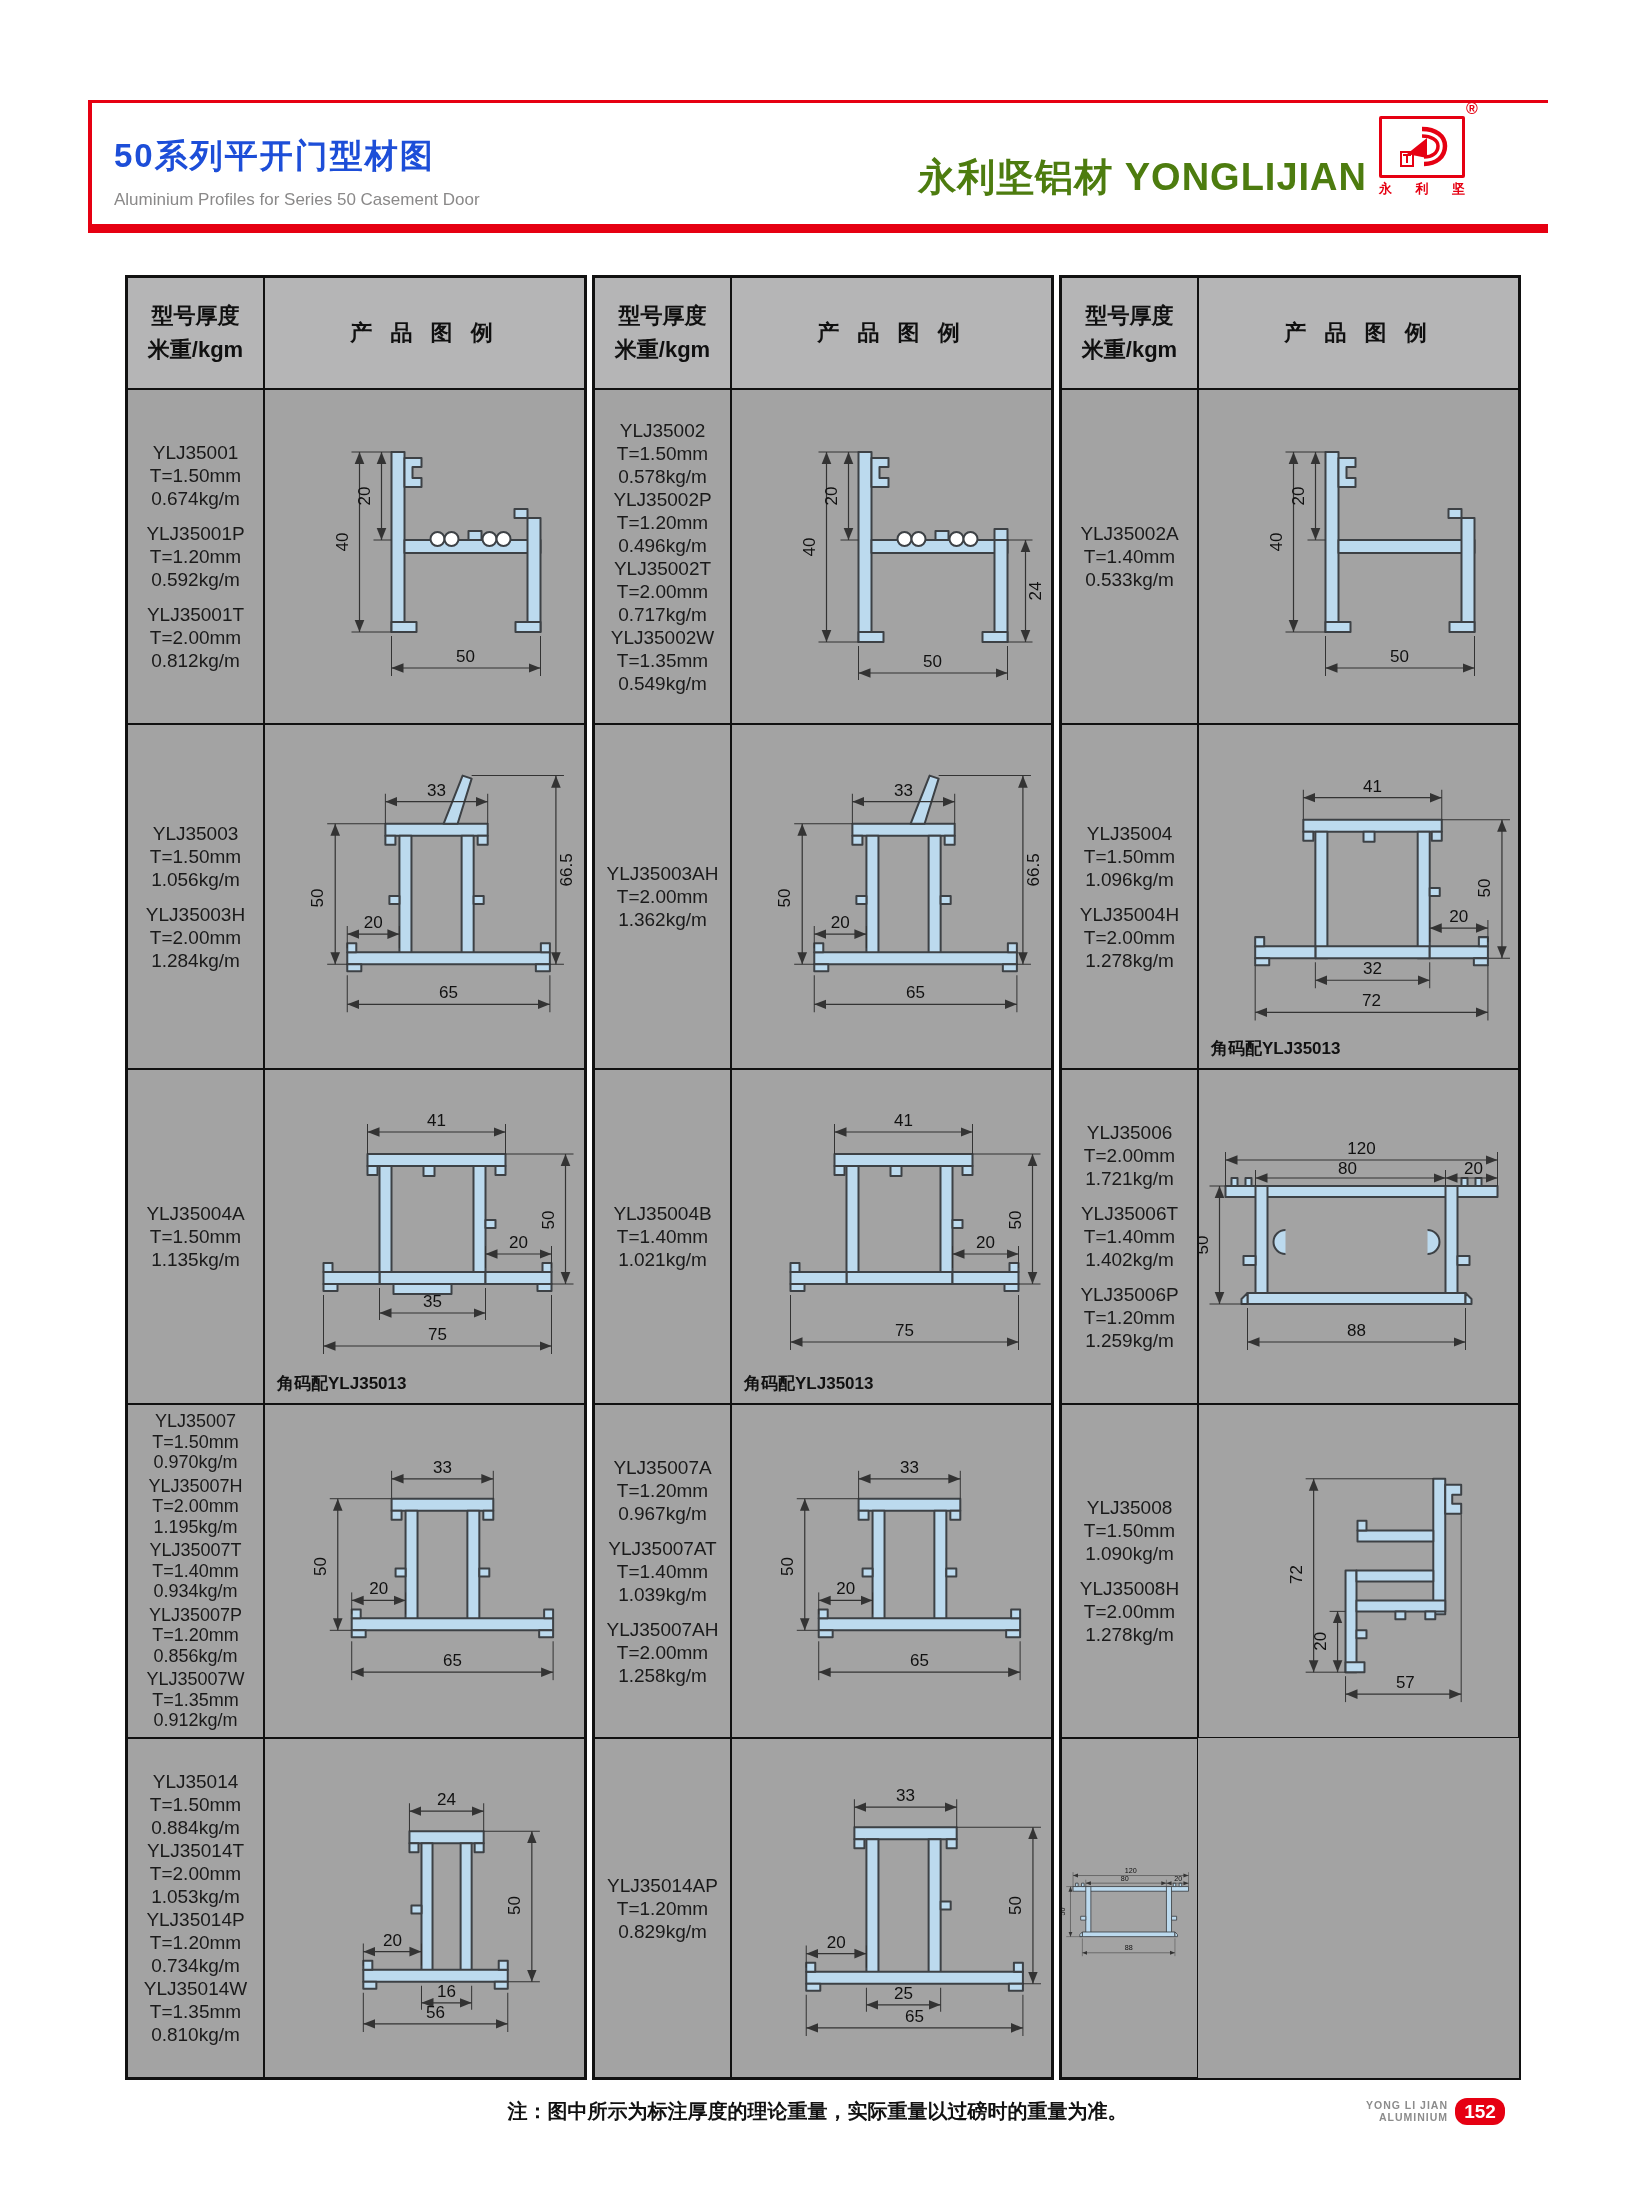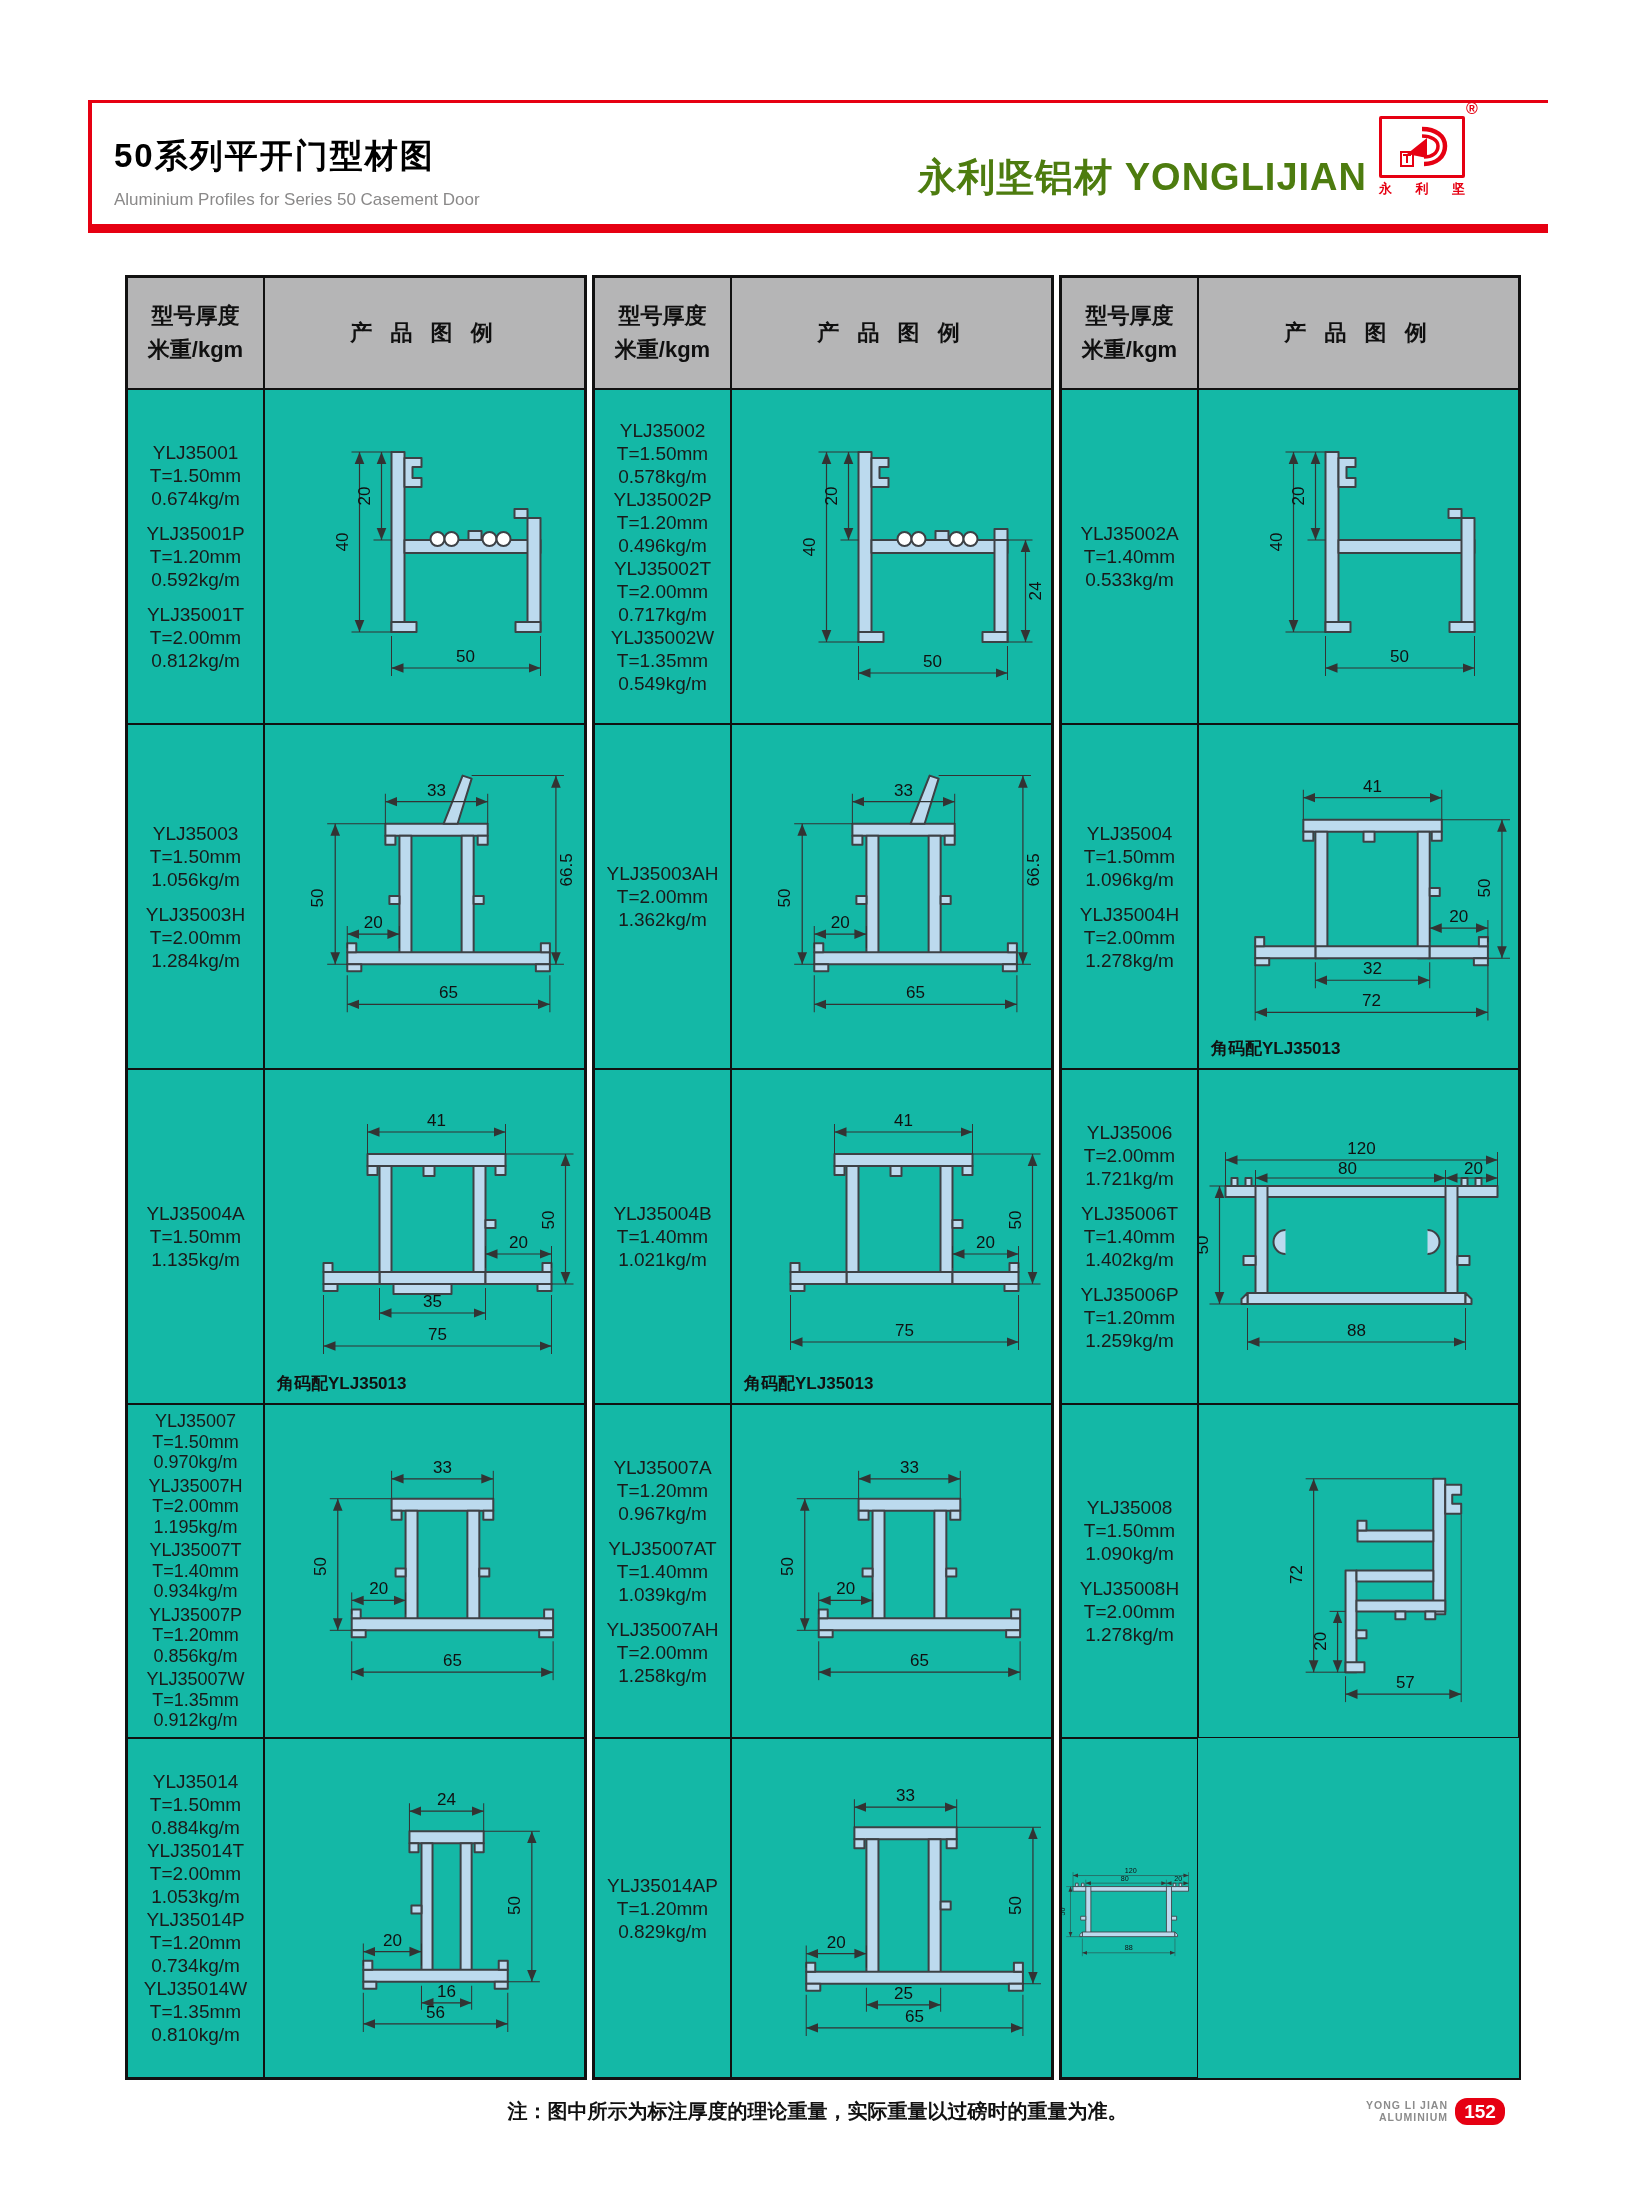--- a/index.html
+++ b/index.html
@@ -2,29 +2,29 @@
 <html><head>
 <meta charset="utf-8">
 <style>
   html,body{margin:0;padding:0;background:#e8e8e8;}
   .page{position:relative;width:1635px;height:2203px;background:#ffffff;overflow:hidden;
         font-family:"Liberation Sans",sans-serif;color:#1a1a1a;}
   
   .top-rule{position:absolute;left:88px;top:100px;width:1460px;height:3px;background:#e60012;}
   .left-rule{position:absolute;left:88px;top:100px;width:4px;height:132px;background:#e60012;}
   .red-bar{position:absolute;left:88px;top:224px;width:1460px;height:9px;background:#e60012;}
-  .title-cn{position:absolute;left:114px;top:134px;font-size:33px;font-weight:600;color:#000000;letter-spacing:2px;}
+  .title-cn{position:absolute;left:114px;top:134px;font-size:33px;font-weight:600;color:#1d4ed8;letter-spacing:2px;}
   .title-en{position:absolute;left:114px;top:190px;font-size:17px;color:#8a8989;}
   .brand{position:absolute;top:152px;right:268px;font-size:38px;font-weight:bold;color:#4d7c0f;white-space:nowrap;letter-spacing:1px;}
   .logo-box{position:absolute;left:1379px;top:116px;width:80px;height:56px;border:3px solid #e60012;border-radius:2px;display:flex;align-items:center;justify-content:center;}
   .logo-reg{position:absolute;left:1466px;top:100px;font-size:16px;color:#e60012;font-weight:bold;}
   .logo-caption{position:absolute;left:1379px;top:180px;width:86px;display:flex;justify-content:space-between;font-size:13px;font-weight:bold;color:#e60012;}
   
   .groups{position:absolute;left:125px;top:275px;display:flex;gap:5px;}
-  .grp{width:458px;border:2.5px solid #111;display:grid;grid-template-columns:137px 1fr;background:#14b8a6;}
+  .grp{width:458px;border:2.5px solid #111;display:grid;grid-template-columns:137px 1fr;background:#a3a3a3;}
   .cell{border:1px solid #111;box-sizing:border-box;}
   .hcell{background:#b5b5b6;display:flex;flex-direction:column;align-items:center;justify-content:center;height:112px;font-size:22px;font-weight:600;color:#101010;line-height:34px;}
   .hcell.ex{letter-spacing:6px;}
   .spec{display:flex;flex-direction:column;justify-content:center;align-items:center;gap:12px;}
   .spec.g4{gap:0;}
   .spec.g5{gap:3px;}
   .model{text-align:center;}
   .ml{font-size:19px;line-height:23px;white-space:nowrap;}
   .g5 .ml{font-size:18px;line-height:20.5px;}
   .rh1{height:335px;} .rh2{height:345px;} .rh3{height:335px;} .rh4{height:334px;} .rh5{height:340px;}

